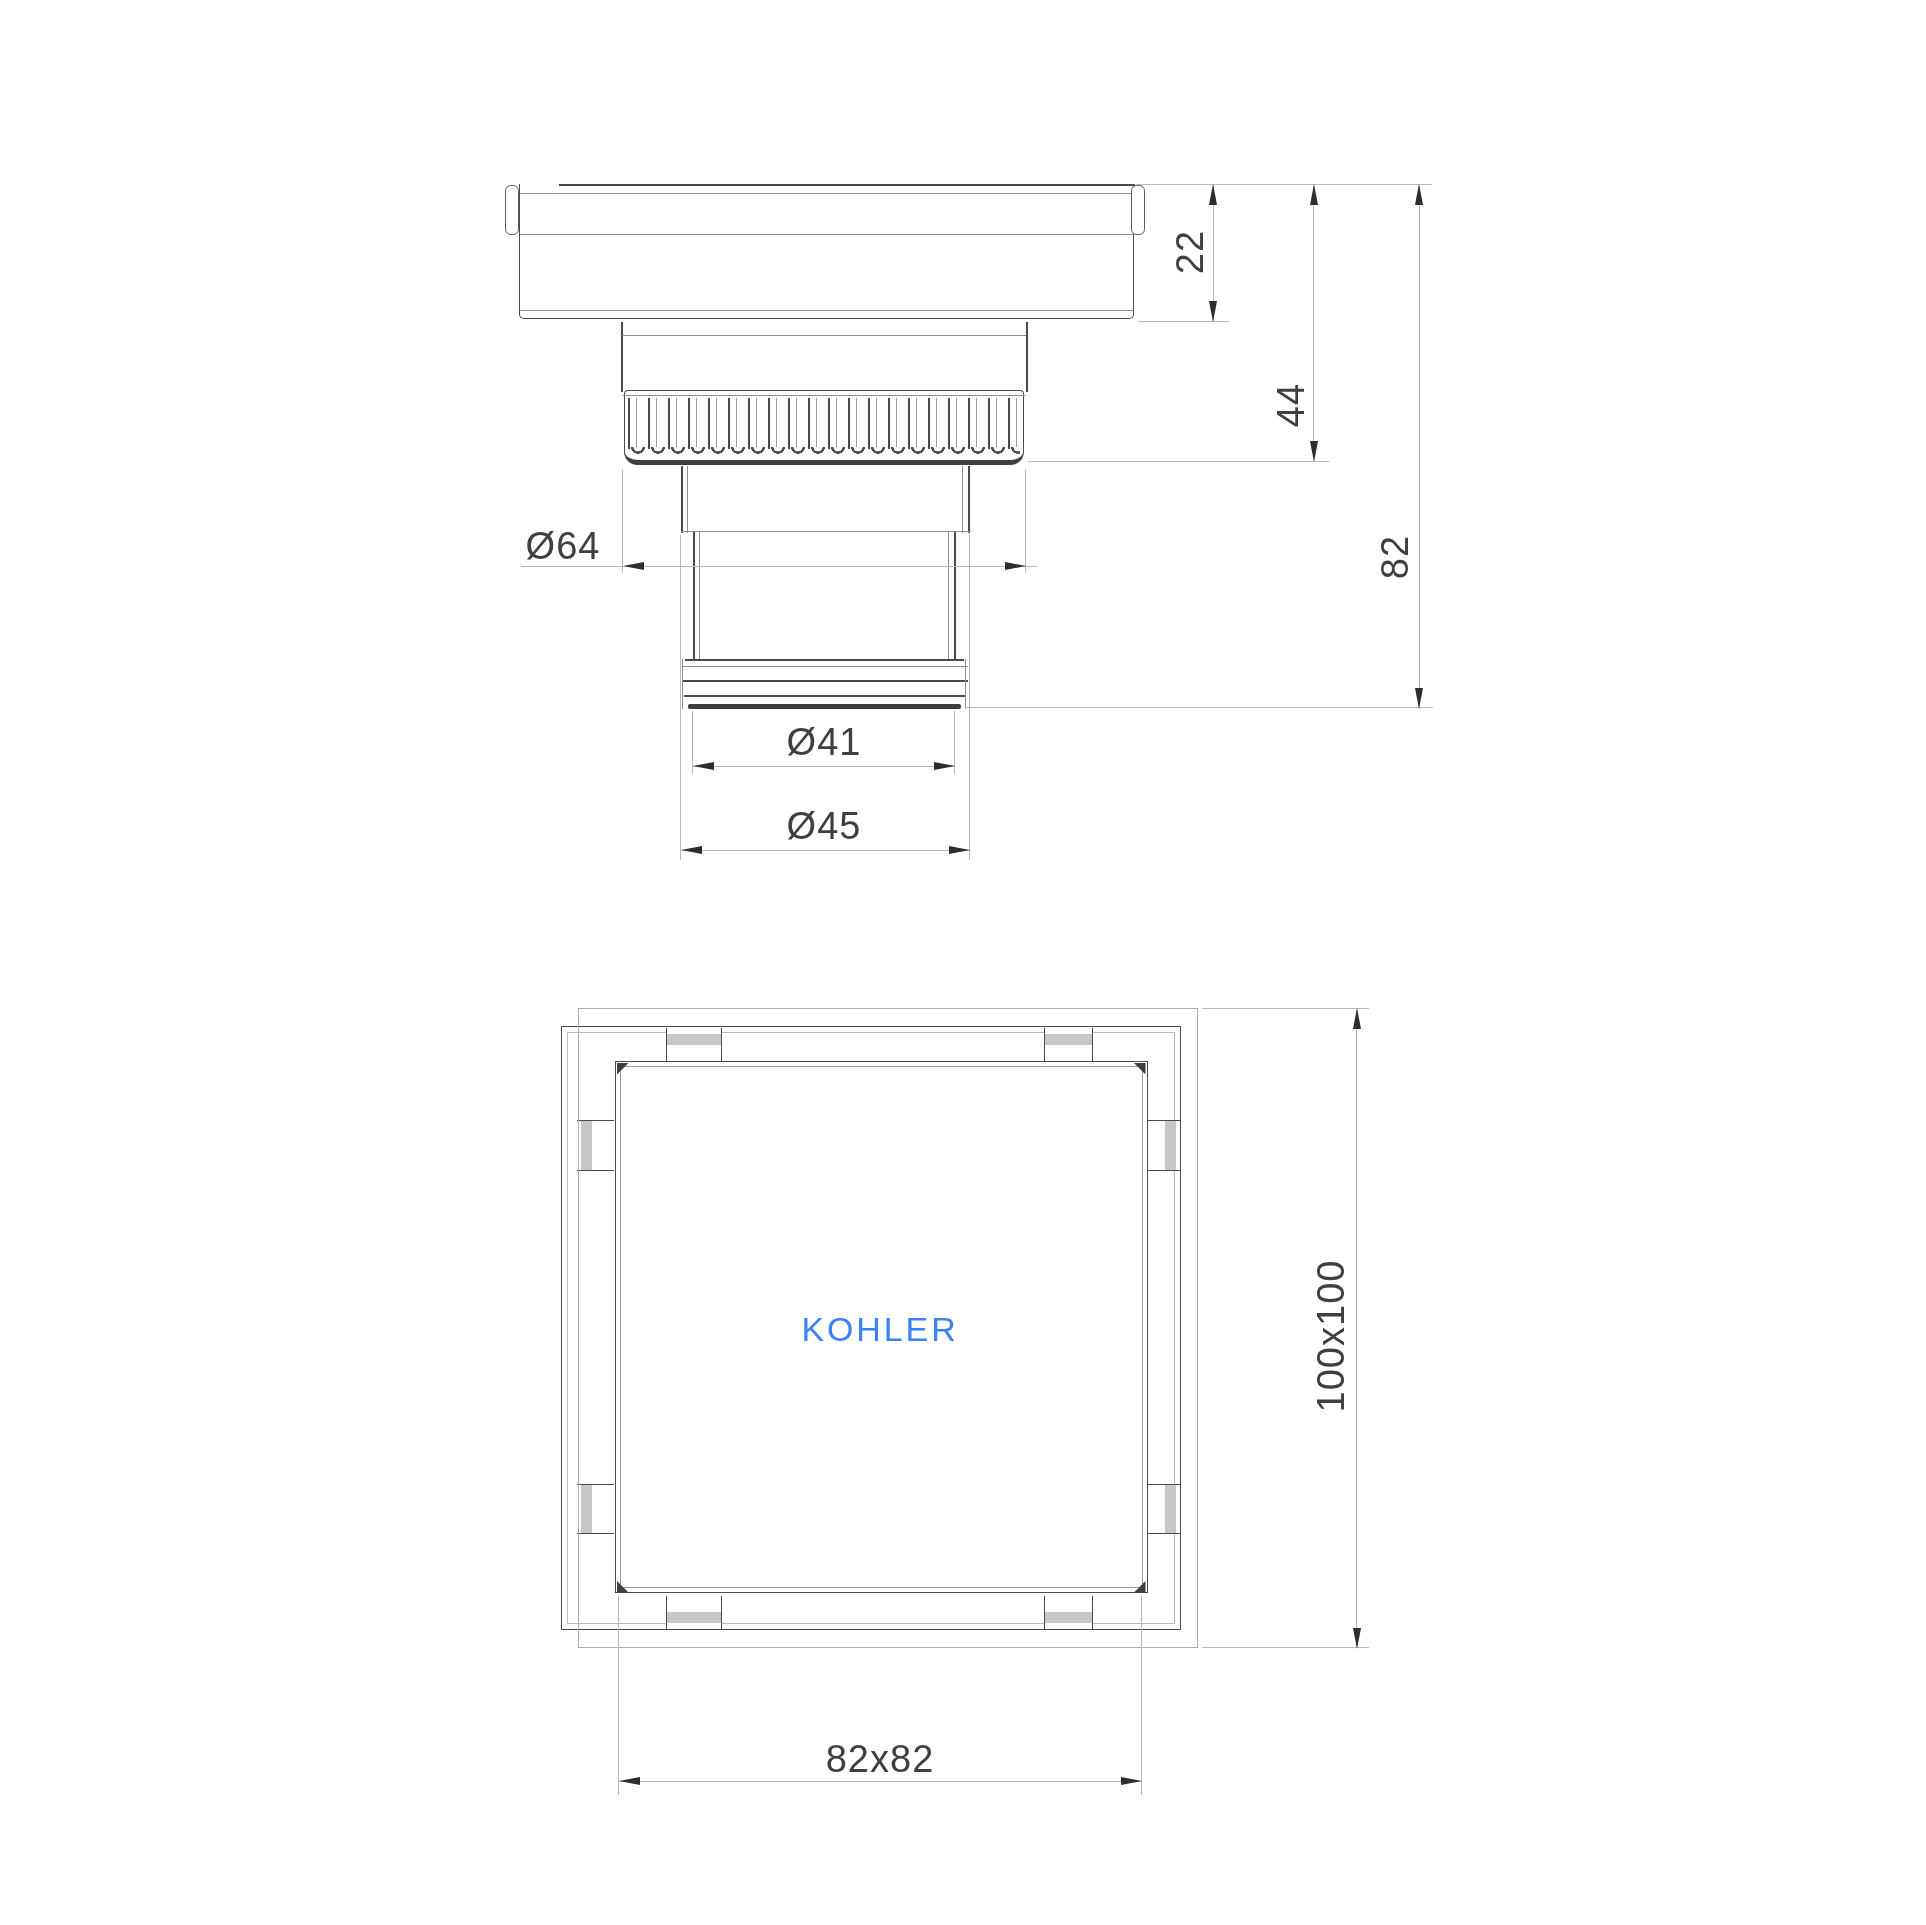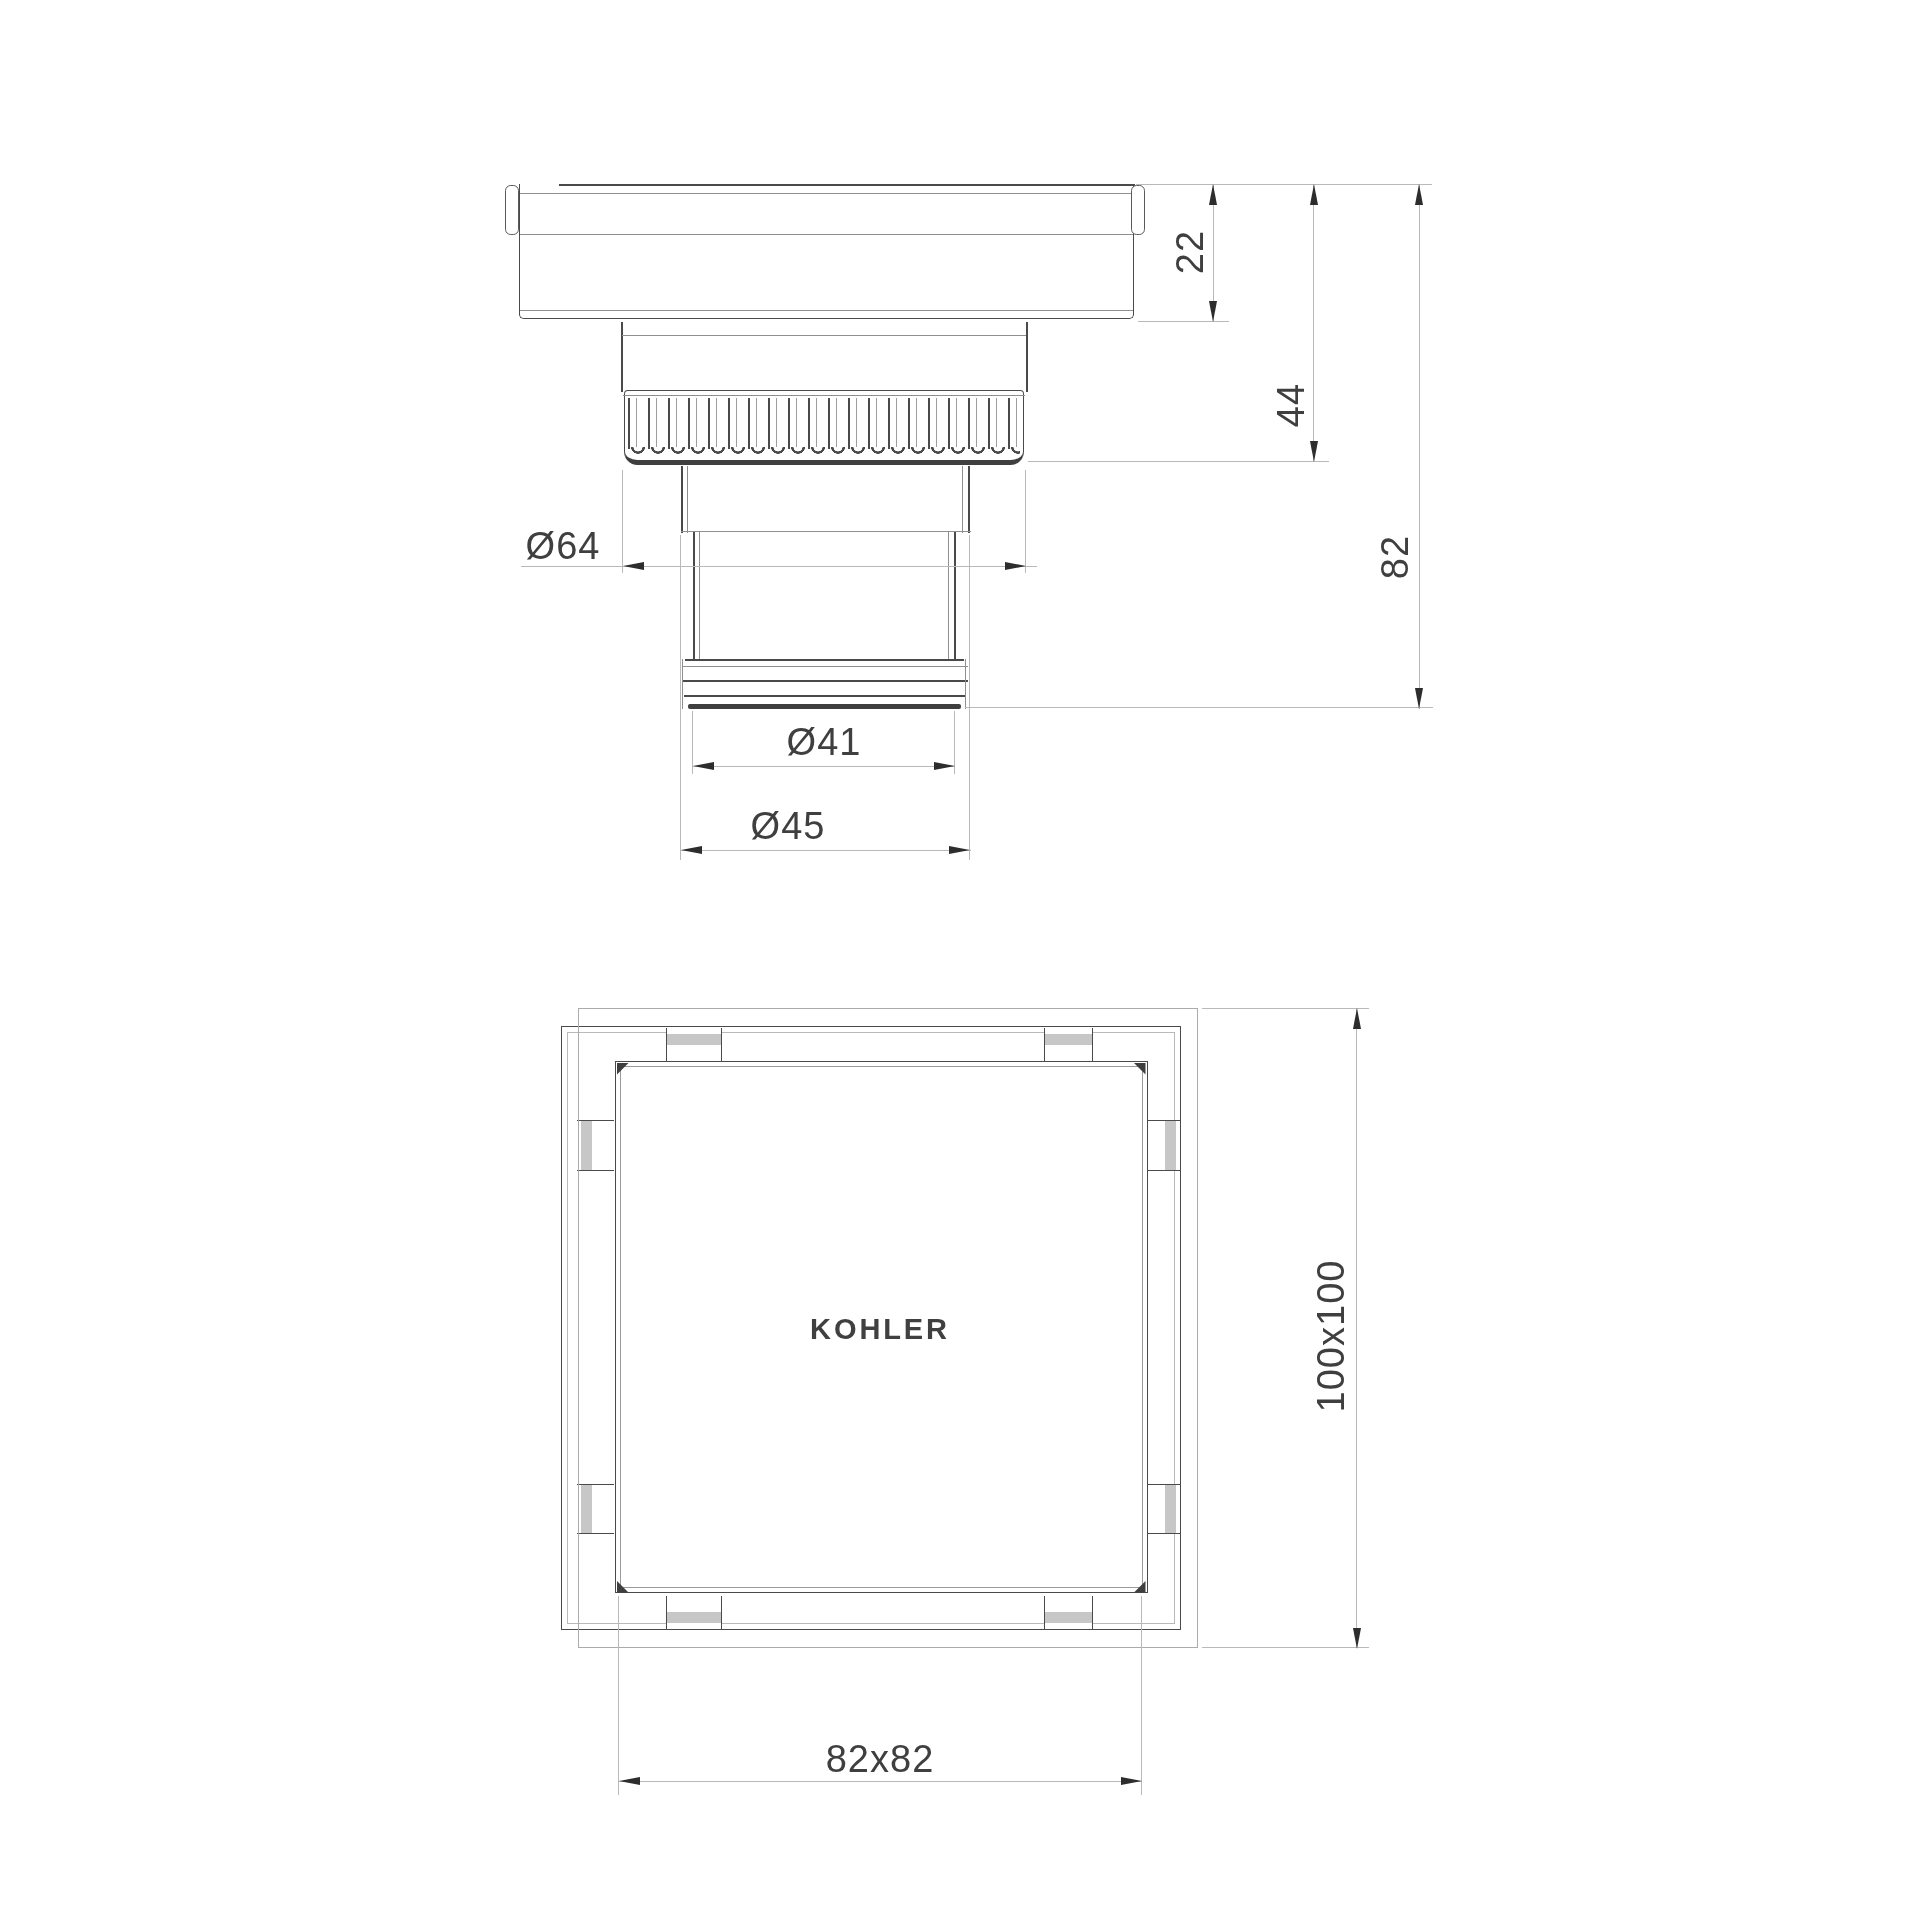--- a/index.html
+++ b/index.html
@@ -80,21 +80,21 @@
   .l64{left:563px;top:546px;}
   .e41-l{left:692px;top:711px;height:63px;}
   .e41-r{left:954px;top:711px;height:63px;}
   .d41{left:693px;top:766px;width:262px;}
   .a41l{left:693px;top:762px;} .a41r{left:934px;top:762px;}
   .l41{left:824px;top:742px;}
   .e45-l{left:680px;top:535px;height:325px;}
   .e45-r{left:969px;top:535px;height:325px;}
   .d45{left:681px;top:850px;width:290px;}
   .a45l{left:681px;top:846px;} .a45r{left:949px;top:846px;}
-  .l45{left:788px;top:826px;}
+  .l45{left:824px;top:826px;}
   
   .sqA{position:absolute;left:578px;top:1008px;width:618px;height:638px;border:1.4px solid #ababab;}
   .sqB{position:absolute;left:561px;top:1026px;width:618px;height:602px;border:1.9px solid #4a4a4a;
        outline:1px solid #b9b9b9;outline-offset:-7.6px;background:#fff;}
   .sqC{position:absolute;left:615px;top:1061px;width:531px;height:530px;border:1.9px solid #4a4a4a;
        outline:1px solid #9b9b9b;outline-offset:-6.7px;background:#fff;}
   .clip{position:absolute;background:#fff;}
   .clip-t{border-left:1.9px solid #4a4a4a;border-right:1.9px solid #4a4a4a;
           background:linear-gradient(180deg,#fff 0 5.7px,#c7c7c7 5.7px 17px,#fff 17px);}
   .clip-b{border-left:1.9px solid #4a4a4a;border-right:1.9px solid #4a4a4a;
@@ -110,21 +110,21 @@
   .cl1{left:577px;top:1120px;width:37px;height:49px;}
   .cl2{left:577px;top:1484px;width:37px;height:48px;}
   .cr1{left:1143px;top:1120px;width:37px;height:49px;}
   .cr2{left:1143px;top:1484px;width:37px;height:48px;}
   .chf{position:absolute;width:11.5px;height:11.5px;background:#3f3f3f;}
   .chf-tl{left:617px;top:1063px;clip-path:polygon(0 0,100% 0,0 100%);}
   .chf-tr{left:1134px;top:1063px;clip-path:polygon(0 0,100% 0,100% 100%);}
   .chf-bl{left:617px;top:1581px;clip-path:polygon(0 0,0 100%,100% 100%);}
   .chf-br{left:1134px;top:1581px;clip-path:polygon(100% 0,100% 100%,0 100%);}
   .brand{position:absolute;left:880px;top:1329px;transform:translate(-50%,-50%);
-         font-weight:700;font-size:29px;letter-spacing:2.9px;color:#404040;}
+         font-weight:400;font-size:34px;letter-spacing:2.9px;color:#3b82f6;}
   .e100t{left:1202px;top:1008px;width:167px;}
   .e100b{left:1202px;top:1647px;width:167px;}
   .d100{left:1356px;top:1008px;height:640px;}
   .a100u{left:1353px;top:1008px;} .a100d{left:1353px;top:1628px;}
   .l100{left:1331px;top:1336px;}
   .e82l{left:618px;top:1596px;height:199px;}
   .e82r{left:1141px;top:1596px;height:199px;}
   .d8282{left:619px;top:1781px;width:523px;}
   .a8282l{left:619px;top:1777px;} .a8282r{left:1121px;top:1777px;}
   .l8282{left:880px;top:1759px;}

